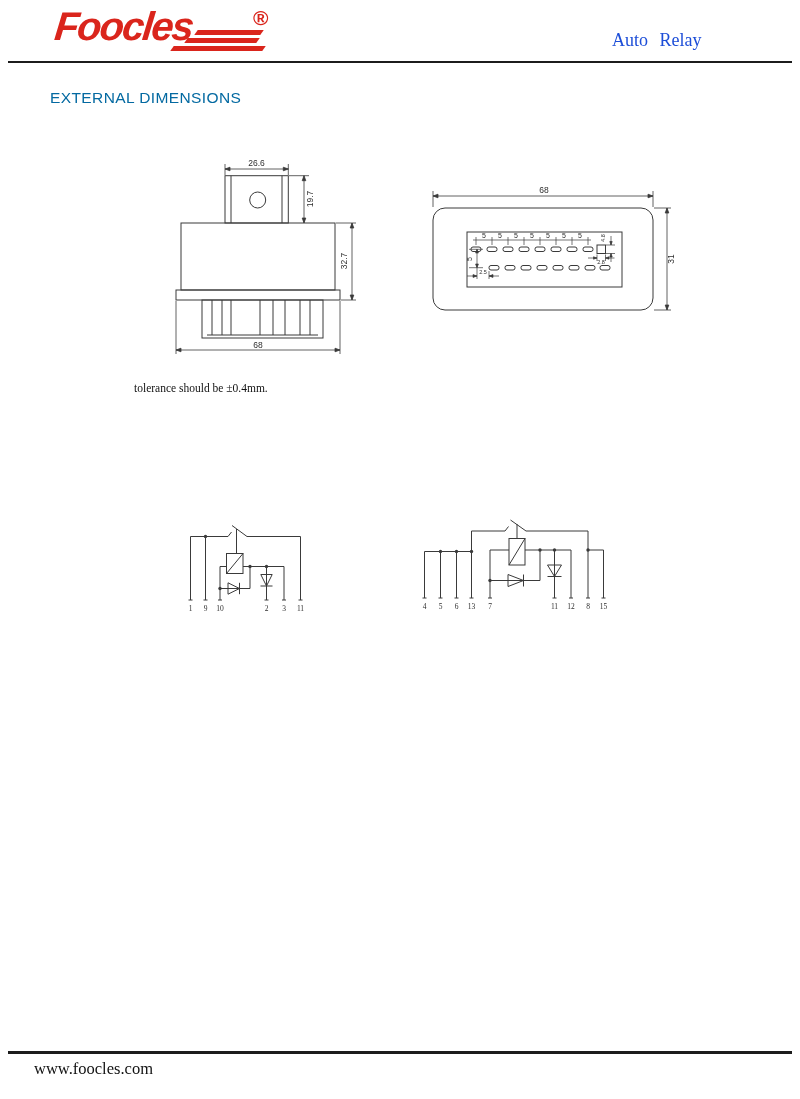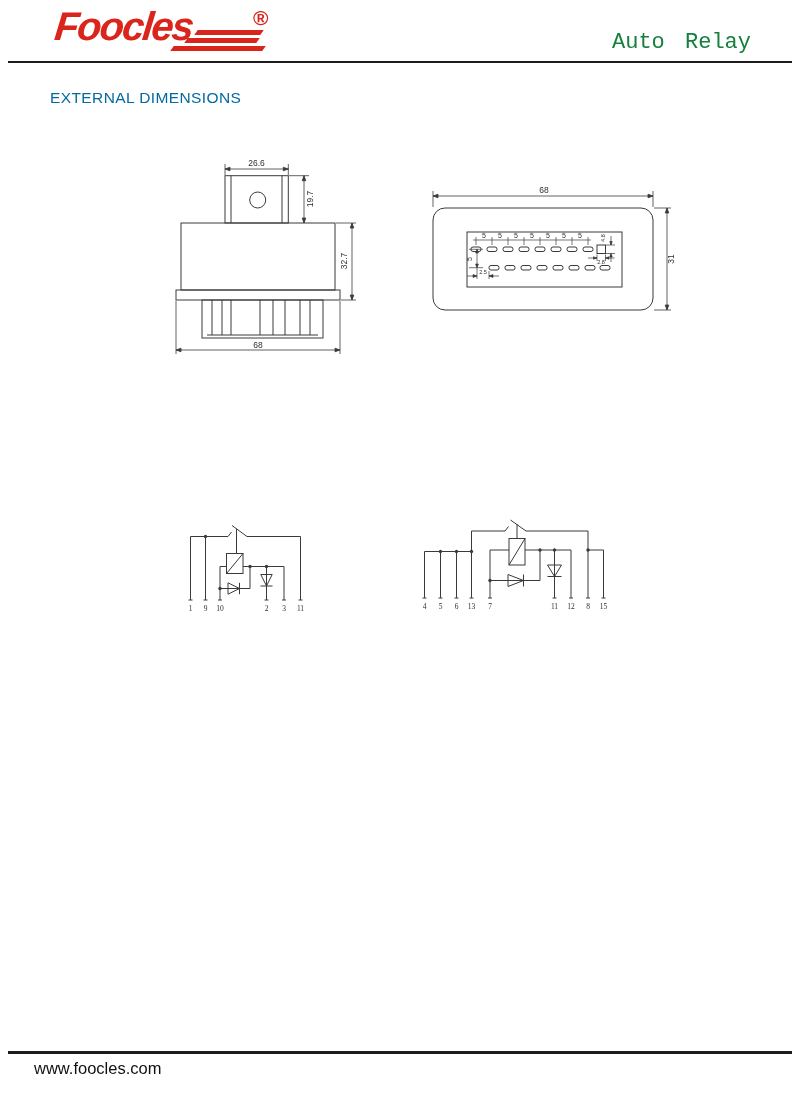--- a/index.html
+++ b/index.html
@@ -4,30 +4,30 @@
 <style>
   html,body{margin:0;padding:0;background:#888;}
   #page{position:relative;width:800px;height:1099px;background:#ffffff;overflow:hidden;
         font-family:"Liberation Sans",sans-serif;}
   
   #logo-text{position:absolute;left:55px;top:4px;color:#da251c;font-weight:bold;
              font-style:italic;font-size:40px;letter-spacing:-2px;transform:skewX(-6deg);
              font-family:"Liberation Sans",sans-serif;}
   .swoosh{position:absolute;background:#da251c;transform:skewX(-35deg);}
   #reg-mark{position:absolute;left:253px;top:6px;color:#da251c;font-size:21px;font-weight:bold;}
-  #product-name{position:absolute;left:612px;top:30px;font-family:Liberation Mono, monospace;
-                font-size:22px;color:#15803d;word-spacing:7px;}
+  #product-name{position:absolute;left:612px;top:30px;font-family:Liberation Serif, serif;
+                font-size:18px;color:#1d4ed8;word-spacing:7px;}
   .rule{position:absolute;left:8px;width:784px;background:#1c1c1c;}
   #page-title{position:absolute;left:50px;top:89px;font-size:15.5px;color:#0369a1;
               letter-spacing:0.4px;}
   
   #remark{position:absolute;left:134px;top:381px;width:560px;
           font-family:"Liberation Serif",serif;font-size:11.5px;color:#111;line-height:14.5px;}
   
-  #site{position:absolute;left:34px;top:1059px;font-family:Liberation Sans, sans-serif;
+  #site{position:absolute;left:34px;top:1059px;font-family:Liberation Serif, serif;
         font-size:16.5px;color:#111;}
   svg{position:absolute;overflow:visible;}
   svg text{font-family:"Liberation Sans",sans-serif;fill:#2e2e2e;}
   .dim{font-size:8.5px;}
   .dimsm{font-size:7px;}
   .dimxs{font-size:5.5px;}
   .pin{font-size:7.5px;font-family:"Liberation Serif",serif;}
 </style>
 </head>
 <body>
@@ -202,20 +202,21 @@
         <line x1="181" y1="75.5" x2="190" y2="75.5"></line>
       <line x1="186" y1="58" x2="186" y2="67"></line>
         <line x1="186" y1="75.5" x2="186" y2="84"></line>
       <polygon points="186,67 184.8,63.5 187.2,63.5" fill="#3a3a3a"></polygon>
       <polygon points="186,75.5 184.8,79 187.2,79" fill="#3a3a3a"></polygon>
     </g>
     <text class="dimxs" x="180" y="60" text-anchor="middle" transform="rotate(-90 180 60)">4.8</text>
   </svg>
 
   <div id="remark">
+    <div>tolerance should be ±0.4mm.</div>
   </div>
 
   <svg id="circuit-left" style="left:180px;top:515px;" width="135" height="102" viewBox="0 0 135 102">
     <g stroke="#3a3a3a" stroke-width="1" fill="none">
       <line x1="10.5" y1="21.5" x2="48" y2="21.5"></line>
       <line x1="48" y1="21.5" x2="51.5" y2="17"></line>
       <line x1="52" y1="10.5" x2="67" y2="21.5"></line>
       <line x1="67" y1="21.5" x2="120.5" y2="21.5"></line>
       <line x1="10.5" y1="21.5" x2="10.5" y2="85"></line>
       <line x1="25.5" y1="21.5" x2="25.5" y2="85"></line>

